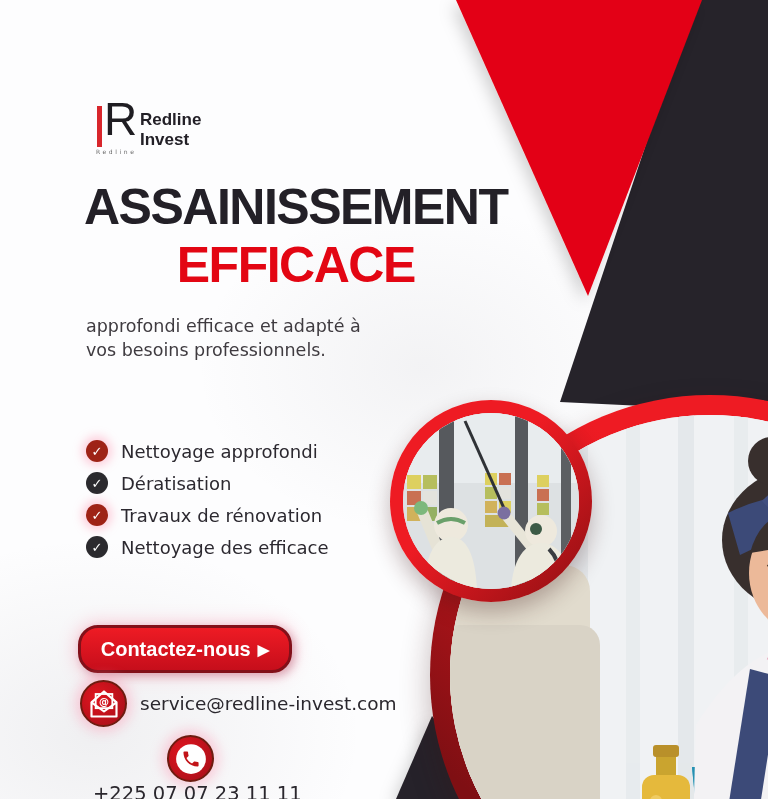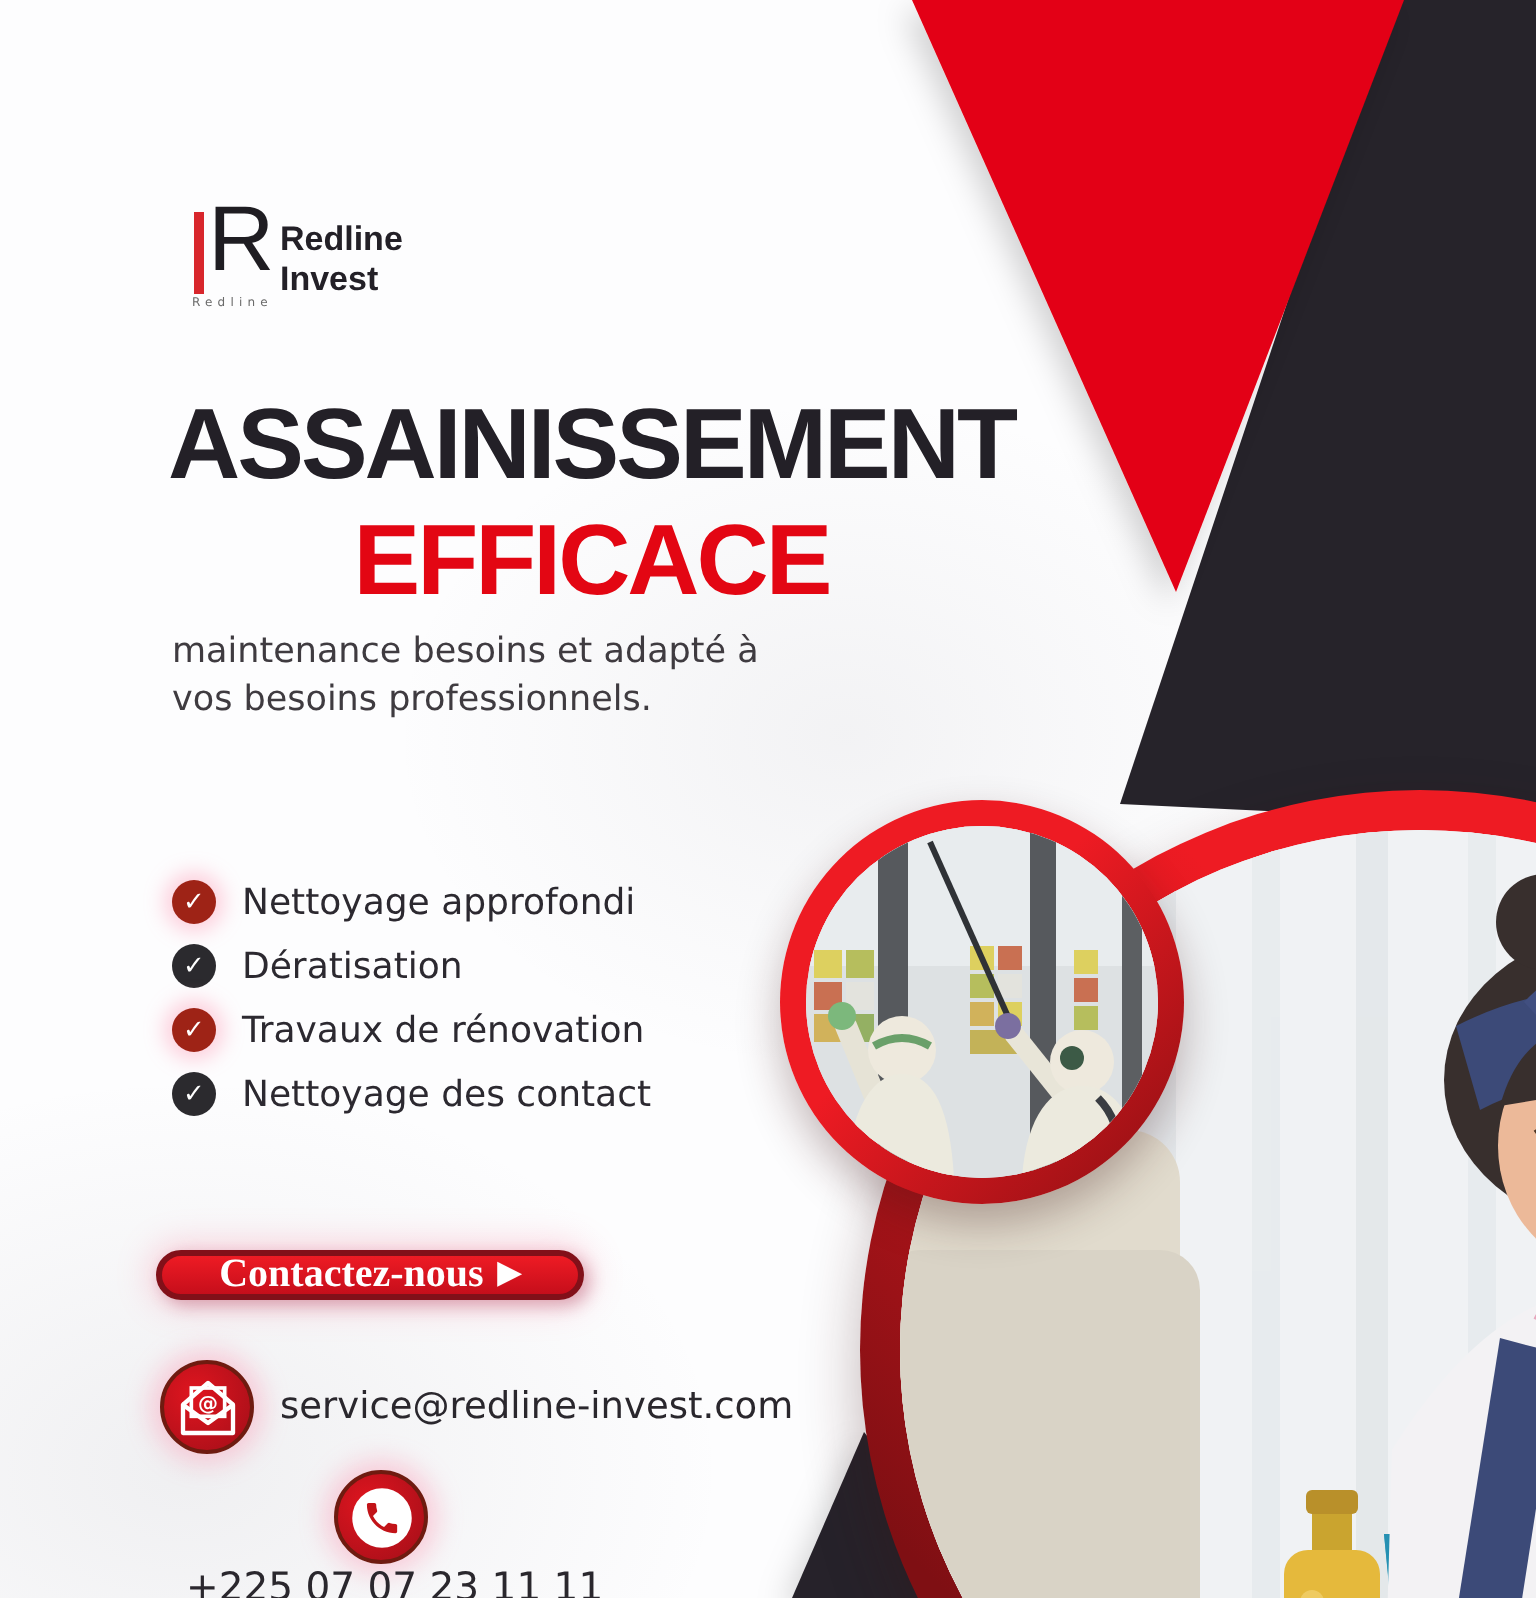--- a/index.html
+++ b/index.html
@@ -43,43 +43,43 @@
   .logo-bar { position:absolute; left:1px; top:6px; width:4.5px; height:41px; background:#d8262c; }
   .logo-r { position:absolute; left:8px; top:-8px; font-family:"Liberation Sans",sans-serif;
             font-size:46px; font-weight:400; color:#1f1d22; }
   .logo-caption { position:absolute; left:0; top:48px; font-size:6px; letter-spacing:2.6px;
             color:#6a6a6a; white-space:nowrap; }
   .brand { margin-left:4px; padding-top:10px; font-family:"Liberation Sans",sans-serif;
            font-size:17px; font-weight:700; color:#232027; line-height:20px; }
 
   .headline { position:absolute; left:84px; top:178px; font-family:"Liberation Sans",sans-serif;
               font-weight:800; font-size:50px; letter-spacing:-1.5px; line-height:58px; }
-  .headline .l1 { color:#232027;margin-top:15px; }
+  .headline .l1 { color:#232027; }
   .headline .l2 { color:#e30613;text-align:center; }
 
   .intro { position:absolute; left:86px; top:315px; font-size:17.5px; line-height:23.5px;
            color:#3f3b40; }
 
   .services { position:absolute; left:86px; top:440px; }
   .service-row { display:flex; align-items:center; margin-bottom:10px; height:22px; }
   .check {
     width:22px; height:22px; border-radius:50%; color:#fff; font-size:13px; font-weight:700;
     display:flex; align-items:center; justify-content:center; flex:0 0 22px;
   }
   .check.red   { background:#9e2316; box-shadow:0 0 10px 4px rgba(255,140,170,.40); }
   .check.black { background:#2b2a2e; }
   .service-label { margin-left:13px; font-size:18px; color:#2c2930; }
 
   .cta {
-    position:absolute; left:78px; top:625px; width:214px; height:25px;
+    position:absolute; left:78px; top:625px; width:214px; height:48px;
     border:3px solid #821019; border-radius:20px; cursor:pointer;
     background:linear-gradient(180deg,#ee1b24,#c60e1b);
     box-shadow:3px 3px 8px rgba(150,30,60,.30), 0 0 16px 4px rgba(255,130,160,.30);
     display:flex; align-items:center; justify-content:center;
-    font-family:Liberation Serif, serif; font-weight:700; font-size:20px; color:#fff;
+    font-family:Liberation Sans, sans-serif; font-weight:700; font-size:20px; color:#fff;
   }
   .cta .arrow { margin-left:7px; font-size:15px; line-height:1; }
 
   .contact-row { position:absolute; left:80px; display:flex; align-items:center; cursor:pointer; }
   .contact-row.email { top:680px; }
   .contact-row.phone { top:735px;flex-direction:column; }
   .contact-icon {
     width:47px; height:47px; border-radius:50%; flex:0 0 47px;
     background:radial-gradient(circle at 35% 35%, #e0151f, #b1101a 75%);
     border:2.5px solid #6f1b10;
@@ -229,40 +229,40 @@
         <div>Invest</div>
       </div>
     </div>
 
     <div class="headline">
       <div class="l1">ASSAINISSEMENT</div>
       <div class="l2">EFFICACE</div>
     </div>
 
     <div class="intro">
-      <div>maintenance besoins et adapté à</div>
+      <div>approfondi efficace et adapté à</div>
       <div>vos besoins professionnels.</div>
     </div>
 
     <div class="services">
       <div class="service-row">
         <span class="check red">✓</span>
         <span class="service-label">Nettoyage approfondi</span>
       </div>
       <div class="service-row">
         <span class="check black">✓</span>
         <span class="service-label">Dératisation</span>
       </div>
       <div class="service-row">
         <span class="check red">✓</span>
         <span class="service-label">Travaux de rénovation</span>
       </div>
       <div class="service-row">
         <span class="check black">✓</span>
-        <span class="service-label">Nettoyage des contact</span>
+        <span class="service-label">Nettoyage des efficace</span>
       </div>
     </div>
 
     <div class="cta">
       <span>Contactez-nous</span>
       <span class="arrow">▶</span>
     </div>
 
     <div class="contact-row email">
       <div class="contact-icon">

